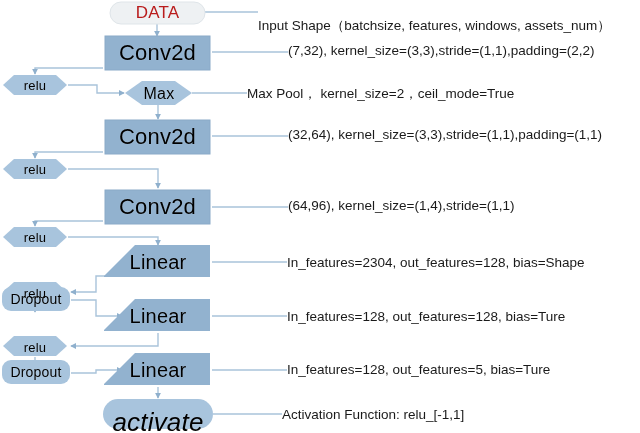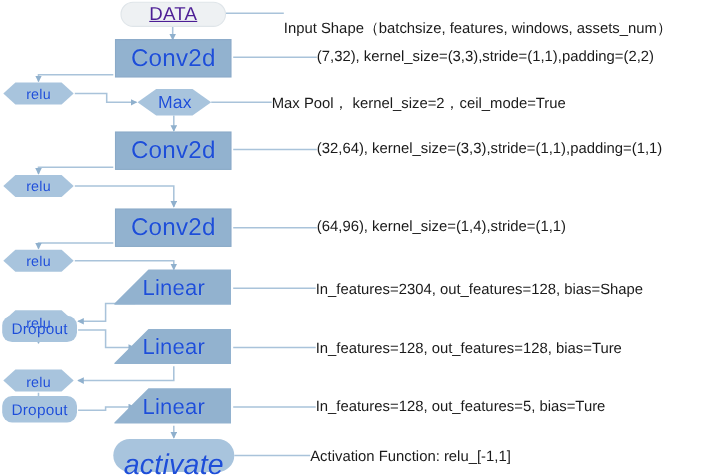--- a/index.html
+++ b/index.html
@@ -7,28 +7,28 @@
     width:640px;height:433px;background:#ffffff;
     font-family:"Liberation Sans", sans-serif;
     position:relative;overflow:hidden;
   }
   #canvas{position:absolute;inset:0;width:640px;height:433px;}
 
   
   .node-label{
     position:absolute;
     display:flex;align-items:center;justify-content:center;
-    color:#1d4ed8;
+    color:#000000;
     font-family:"Liberation Sans", sans-serif;
     letter-spacing:.2px;
     white-space:nowrap;
     text-shadow:0 0 1px rgba(255,255,255,.35);
     pointer-events:none;
   }
-  .node-label.dark{color:#4c1d95;text-shadow:none;text-decoration:underline;}
+  .node-label.dark{color:#b91c1c;text-shadow:none;}
 
   .lbl-data{left:110px;top:2px;width:95px;height:22px;font-size:17px;}
   .lbl-conv1{left:105px;top:36px;width:105px;height:34px;font-size:22px;}
   .lbl-relu1{left:3px;top:76px;width:64px;height:19px;font-size:13px;}
   .lbl-max{left:128px;top:83px;width:62px;height:21px;font-size:16px;}
   .lbl-conv2{left:105px;top:120px;width:105px;height:34px;font-size:22px;}
   .lbl-relu2{left:3px;top:160px;width:64px;height:19px;font-size:13px;}
   .lbl-conv3{left:105px;top:190px;width:105px;height:34px;font-size:22px;}
   .lbl-relu3{left:3px;top:228px;width:64px;height:19px;font-size:13px;}
   .lbl-lin1{left:108px;top:247px;width:100px;height:30px;font-size:20px;}

